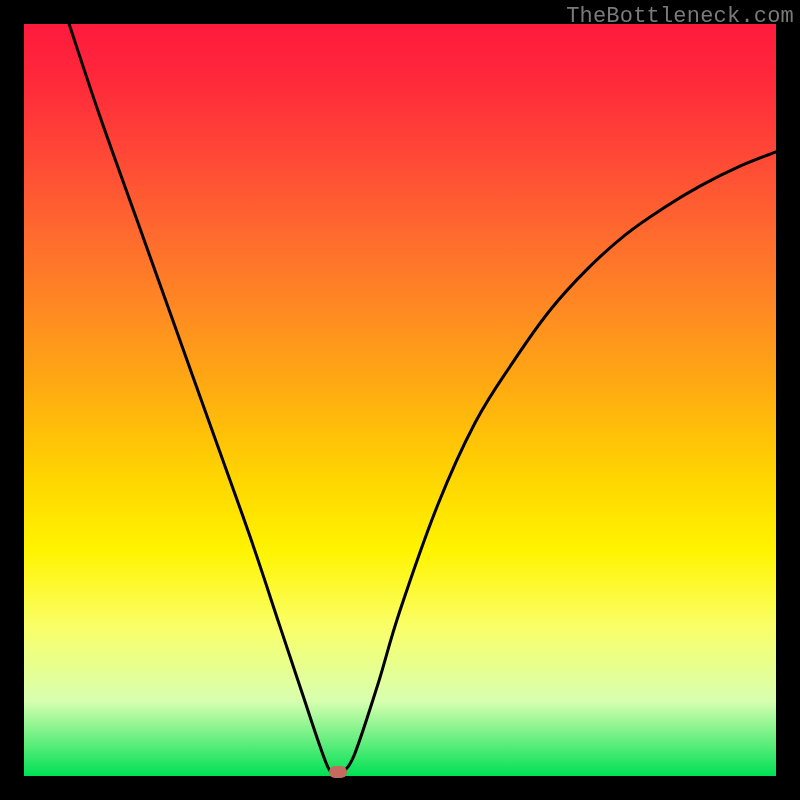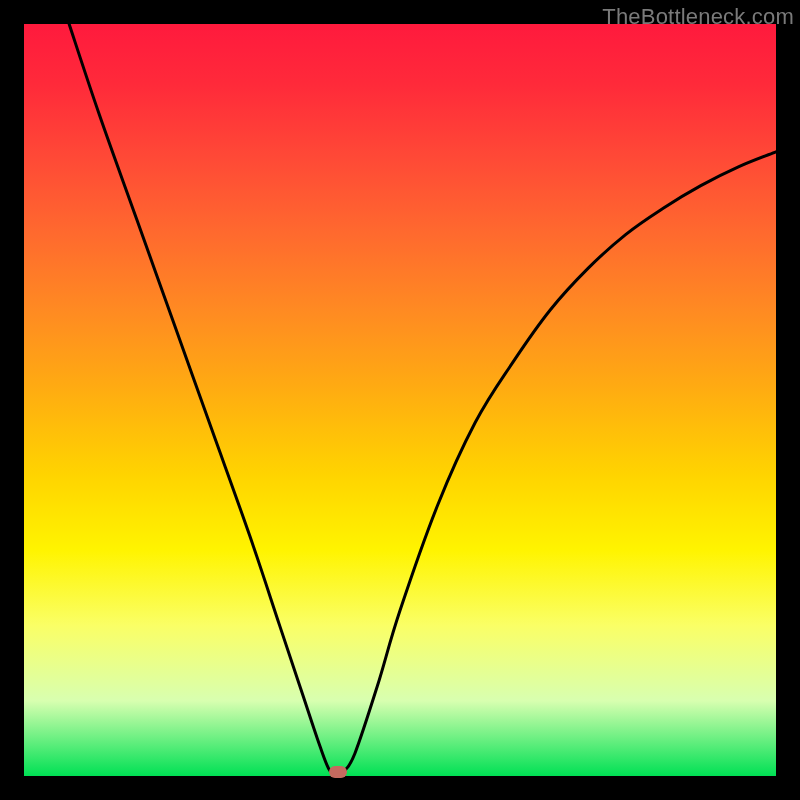--- a/index.html
+++ b/index.html
@@ -28,21 +28,21 @@
   }
 
   .watermark {
     position: absolute;
     top: 4px;
     right: 6px;
     font-size: 22px;
     color: #7a7a7a;
     font-weight: 400;
     letter-spacing: 0.2px;
-    font-family: Liberation Sans, sans-serif;
+    font-family: Liberation Mono, monospace;
   }
 
   .curve-host {
     position: absolute;
     left: 24px;
     top: 24px;
     width: 752px;
     height: 752px;
   }
 

